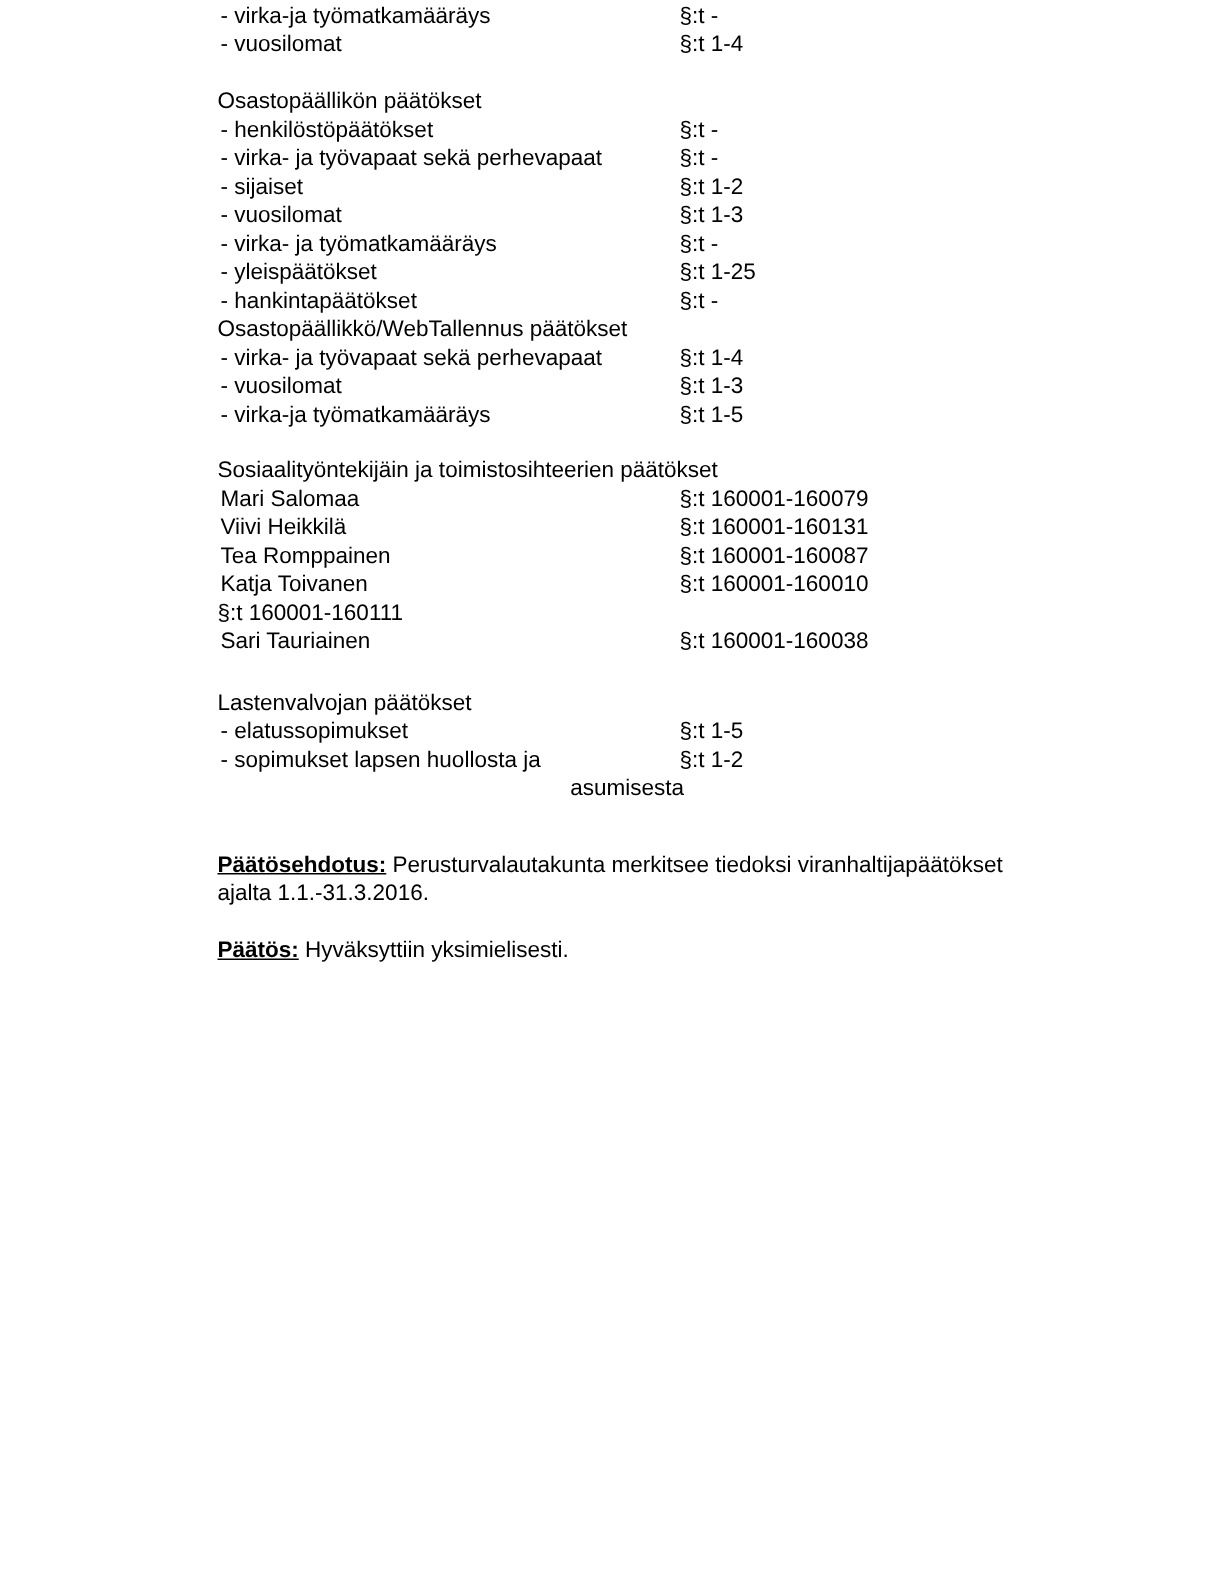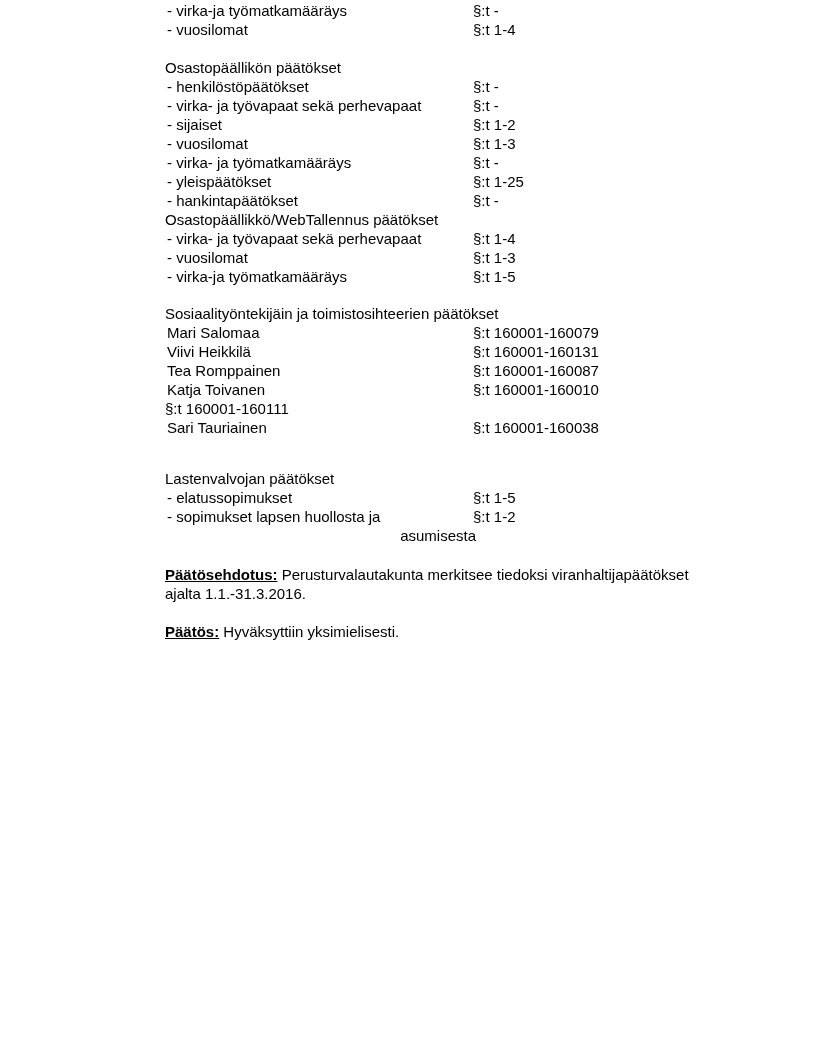--- a/index.html
+++ b/index.html
@@ -9,38 +9,38 @@
     position: relative;
     overflow: hidden;
     background: #ffffff;
     color: #000000;
     font-family: "Liberation Sans", sans-serif;
     font-size: 15px;
     line-height: 19px;
   }
   .content {
     position: absolute;
-    left: 165px;
+    left: 145px;
     top: 1px;
     width: 620px;
   }
   .section { }
   .heading { white-space: nowrap; }
   .row { display: flex; }
   .row .label {
     flex: 0 0 306px;
     width: 306px;
     padding-left: 2px;
     white-space: nowrap;
     overflow: visible;
   }
   .row.cont .label { padding-left: 5px; text-align: right; }
   .row .value { white-space: nowrap; }
   .para { margin-top: 19px; }
-  .para.p1 { margin-top: 20px; }
+  .para.p1 { margin-top: 32px; }
   .para .lead {
     font-weight: bold;
     text-decoration: underline;
   }
 </style>
 </head>
 <body>
 
 <div class="content">
 
@@ -120,21 +120,21 @@
           <span class="value">§:t 160001-160010</span>
         </div>
         <div class="row">
           <span class="value">§:t 160001-160111</span>
         </div>
         <div class="row">
           <span class="label">Sari Tauriainen</span>
           <span class="value">§:t 160001-160038</span>
         </div>
       </div>
-      <div class="section" style="margin-top: 32px;">
+      <div class="section" style="margin-top: 22px;">
         <div class="heading">Lastenvalvojan päätökset</div>
         <div class="row">
           <span class="label">- elatussopimukset</span>
           <span class="value">§:t 1-5</span>
         </div>
         <div class="row">
           <span class="label">- sopimukset lapsen huollosta ja</span>
           <span class="value">§:t 1-2</span>
         </div>
         <div class="row cont">

